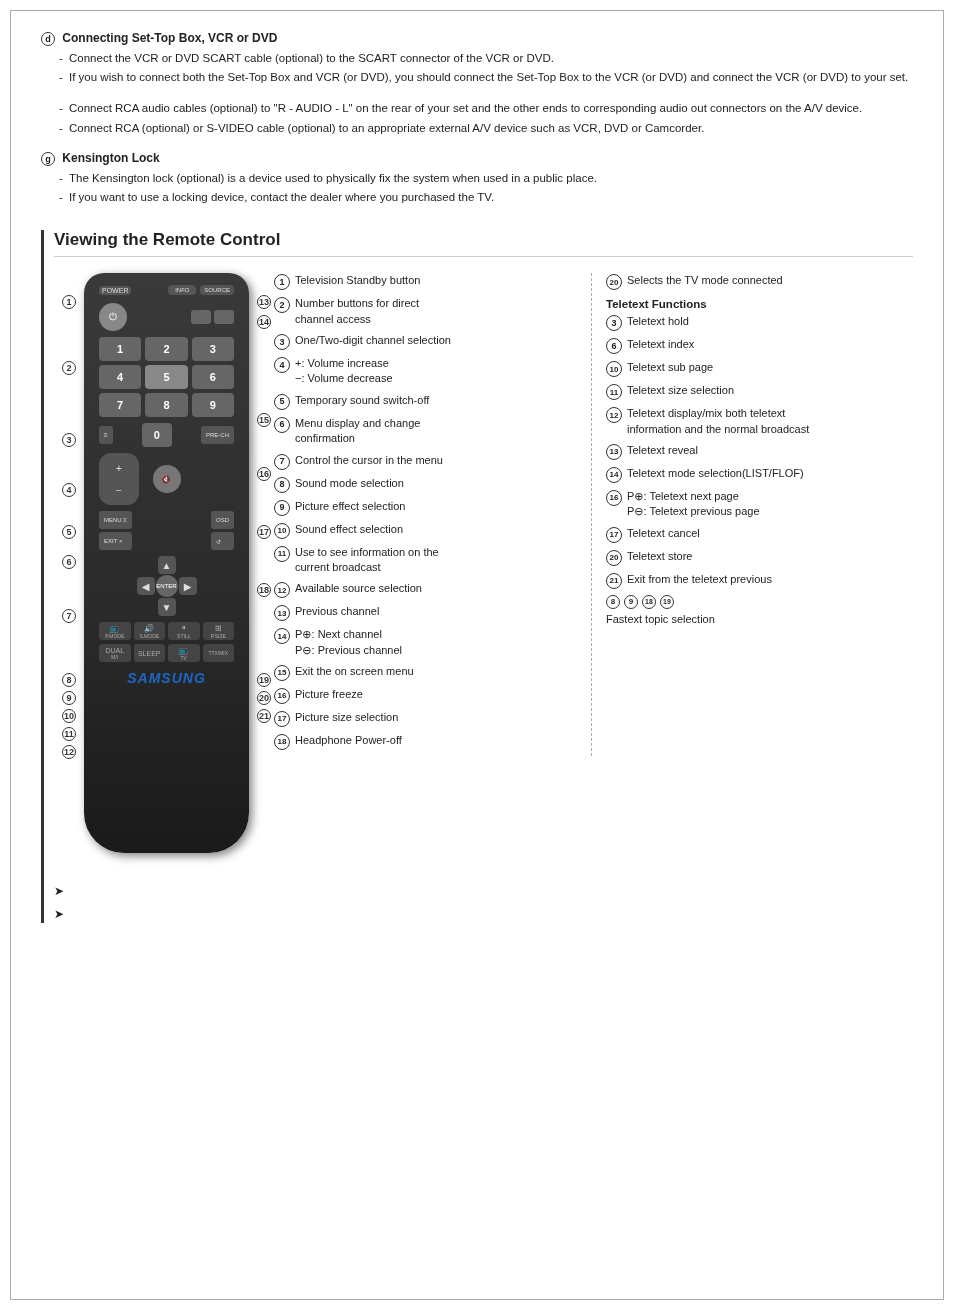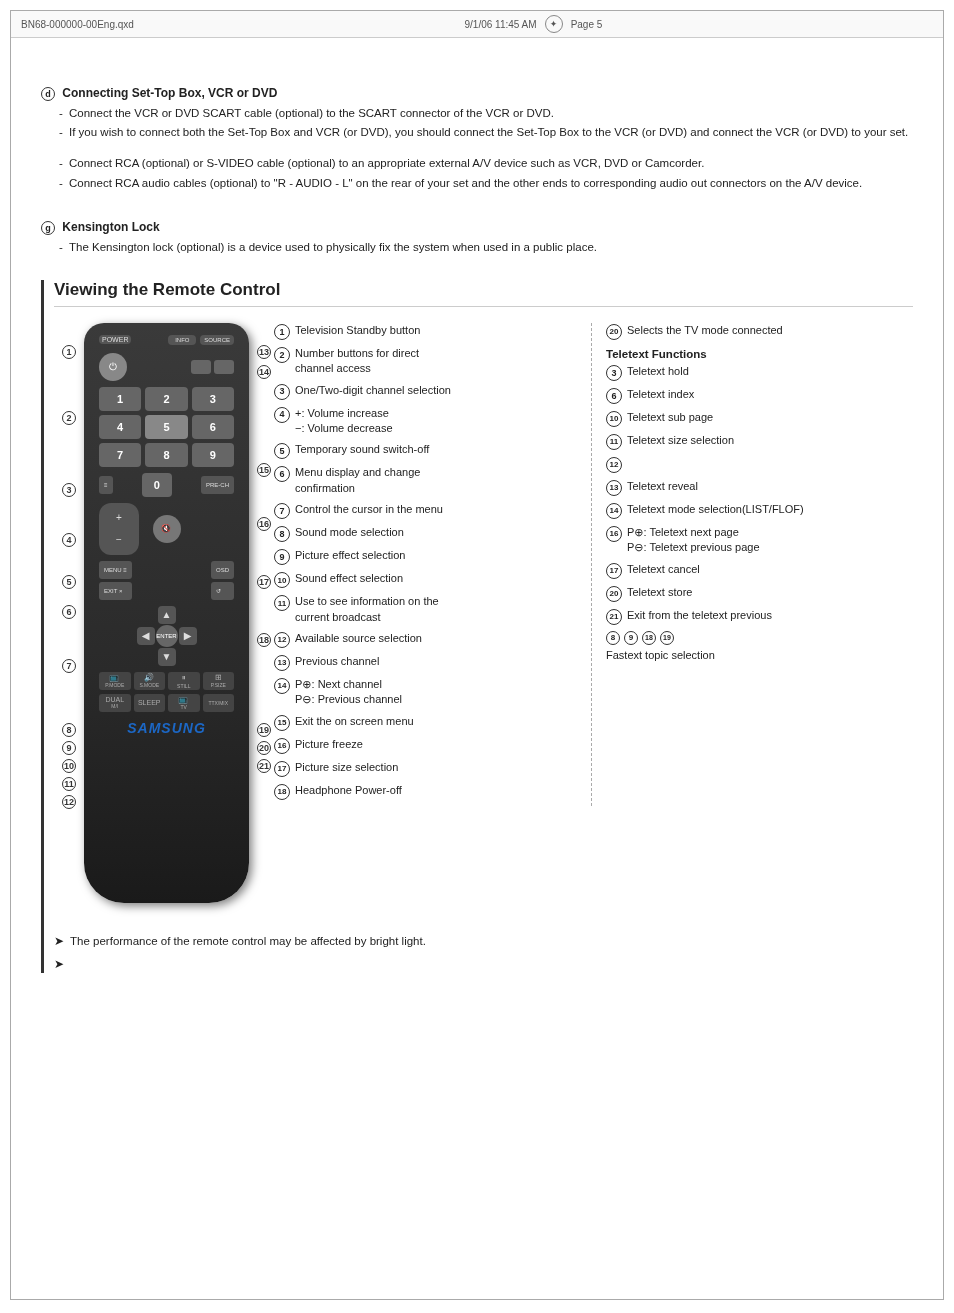--- a/index.html
+++ b/index.html
@@ -59,21 +59,20 @@
     }
 
     .instruction-block {
       margin-bottom: 14px;
     }
 
     .instruction-title {
       font-weight: bold;
       font-size: 12px;
       margin-bottom: 4px;
-      margin-top: 28px;
     }
 
     .circle-label {
       display: inline-flex;
       align-items: center;
       justify-content: center;
       width: 14px;
       height: 14px;
       border-radius: 50%;
       border: 1.5px solid #333;
@@ -510,61 +509,51 @@
       border: 1.5px solid #333;
       font-size: 9px;
       font-weight: bold;
     }
   </style>
 </head>
 <body>
 
 <div class="page-border">
 
-  <div class="header-bar">
-    <span>BN68-000000-00Eng.qxd</span>
-    <div class="header-center">
-      <span>9/1/06  11:45 AM</span>
-      <div class="page-circle">
-        <span>✦</span>
-      </div>
-      <span>Page 5</span>
-    </div>
-    <span></span>
-  </div>
 
   <div class="content">
 
     <div class="instructions-section">
 
       <div class="instruction-block">
         <div class="instruction-title">
           <span class="circle-label">d</span>
           <span>Connecting Set-Top Box, VCR or DVD</span>
         </div>
         <ul class="instruction-body">
           <li><span>Connect the VCR or DVD SCART cable (optional) to the SCART connector of the VCR or DVD.</span></li>
           <li><span>If you wish to connect both the Set-Top Box and VCR (or DVD), you should connect the Set-Top Box to the VCR (or DVD) and connect the VCR (or DVD) to your set.</span></li>
         </ul>
       </div>
 
       <div class="instruction-block">
         <ul class="instruction-body">
+          <li><span>Connect RCA audio cables (optional) to "R - AUDIO - L" on the rear of your set and the other ends to corresponding audio out connectors on the A/V device.</span></li>
           <li><span>Connect RCA (optional) or S-VIDEO cable (optional) to an appropriate external A/V device such as VCR, DVD or Camcorder.</span></li>
-          <li><span>Connect RCA audio cables (optional) to "R - AUDIO - L" on the rear of your set and the other ends to corresponding audio out connectors on the A/V device.</span></li>
         </ul>
       </div>
 
       <div class="instruction-block">
         <div class="instruction-title">
           <span class="circle-label">g</span>
           <span>Kensington Lock</span>
         </div>
         <ul class="instruction-body">
           <li><span>The Kensington lock (optional) is a device used to physically fix the system when used in a public place.</span></li>
+          <li><span>If you want to use a locking device, contact the dealer where you purchased the TV.</span></li>
         </ul>
       </div>
     </div>
 
     <div class="remote-section">
       <div class="remote-section-title">Viewing the Remote Control</div>
 
       <div class="remote-layout">
 
         <div class="remote-img">
@@ -832,20 +821,21 @@
               <span class="desc-text">Teletext sub page</span>
             </div>
 
             <div class="desc-item">
               <span class="desc-num" style="font-size:8px;">11</span>
               <span class="desc-text">Teletext size selection</span>
             </div>
 
             <div class="desc-item">
               <span class="desc-num" style="font-size:8px;">12</span>
+              <span class="desc-text">Teletext display/mix both teletext<br>information and the normal broadcast</span>
             </div>
 
             <div class="desc-item">
               <span class="desc-num" style="font-size:8px;">13</span>
               <span class="desc-text">Teletext reveal</span>
             </div>
 
             <div class="desc-item">
               <span class="desc-num" style="font-size:8px;">14</span>
               <span class="desc-text">Teletext mode selection(LIST/FLOF)</span>
@@ -882,21 +872,20 @@
             </div>
 
           </div>
 
         </div>
       </div>
 
       <div class="notes-section">
         <div class="note-item">
           <span class="note-arrow">➤</span>
-          <span>The performance of the remote control may be affected by bright light.</span>
         </div>
         <div class="note-item">
           <span class="note-arrow">➤</span>
         </div>
       </div>
 
     </div>
 
   </div>
 

